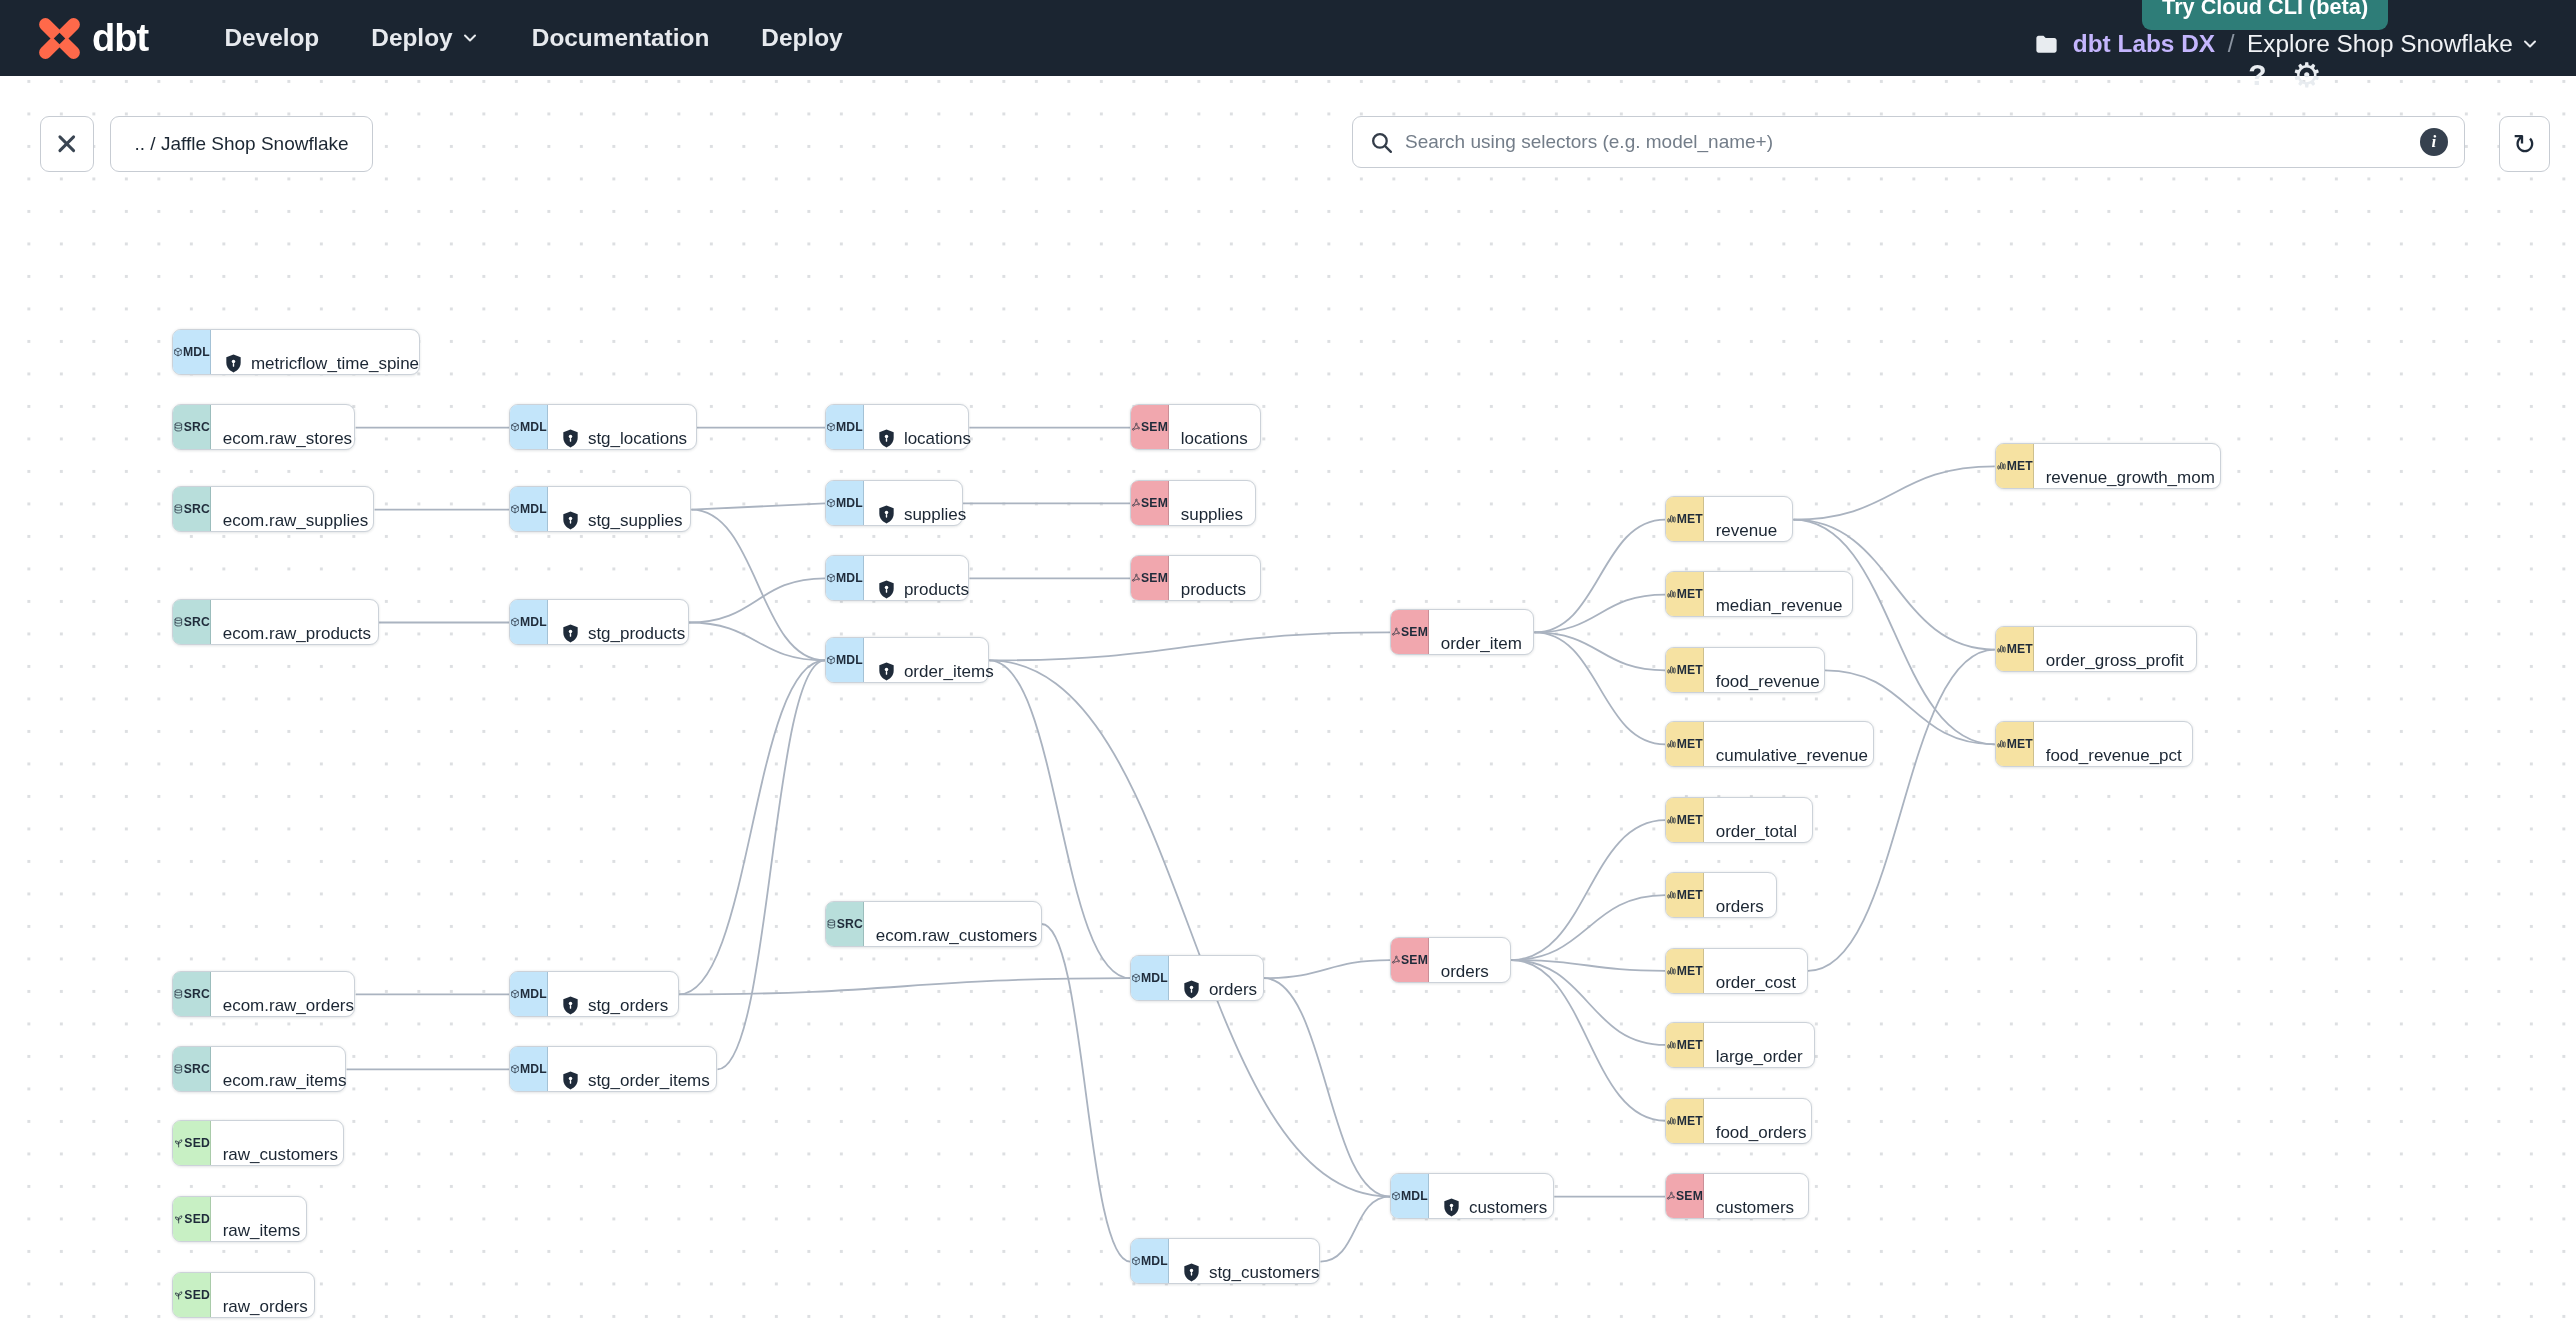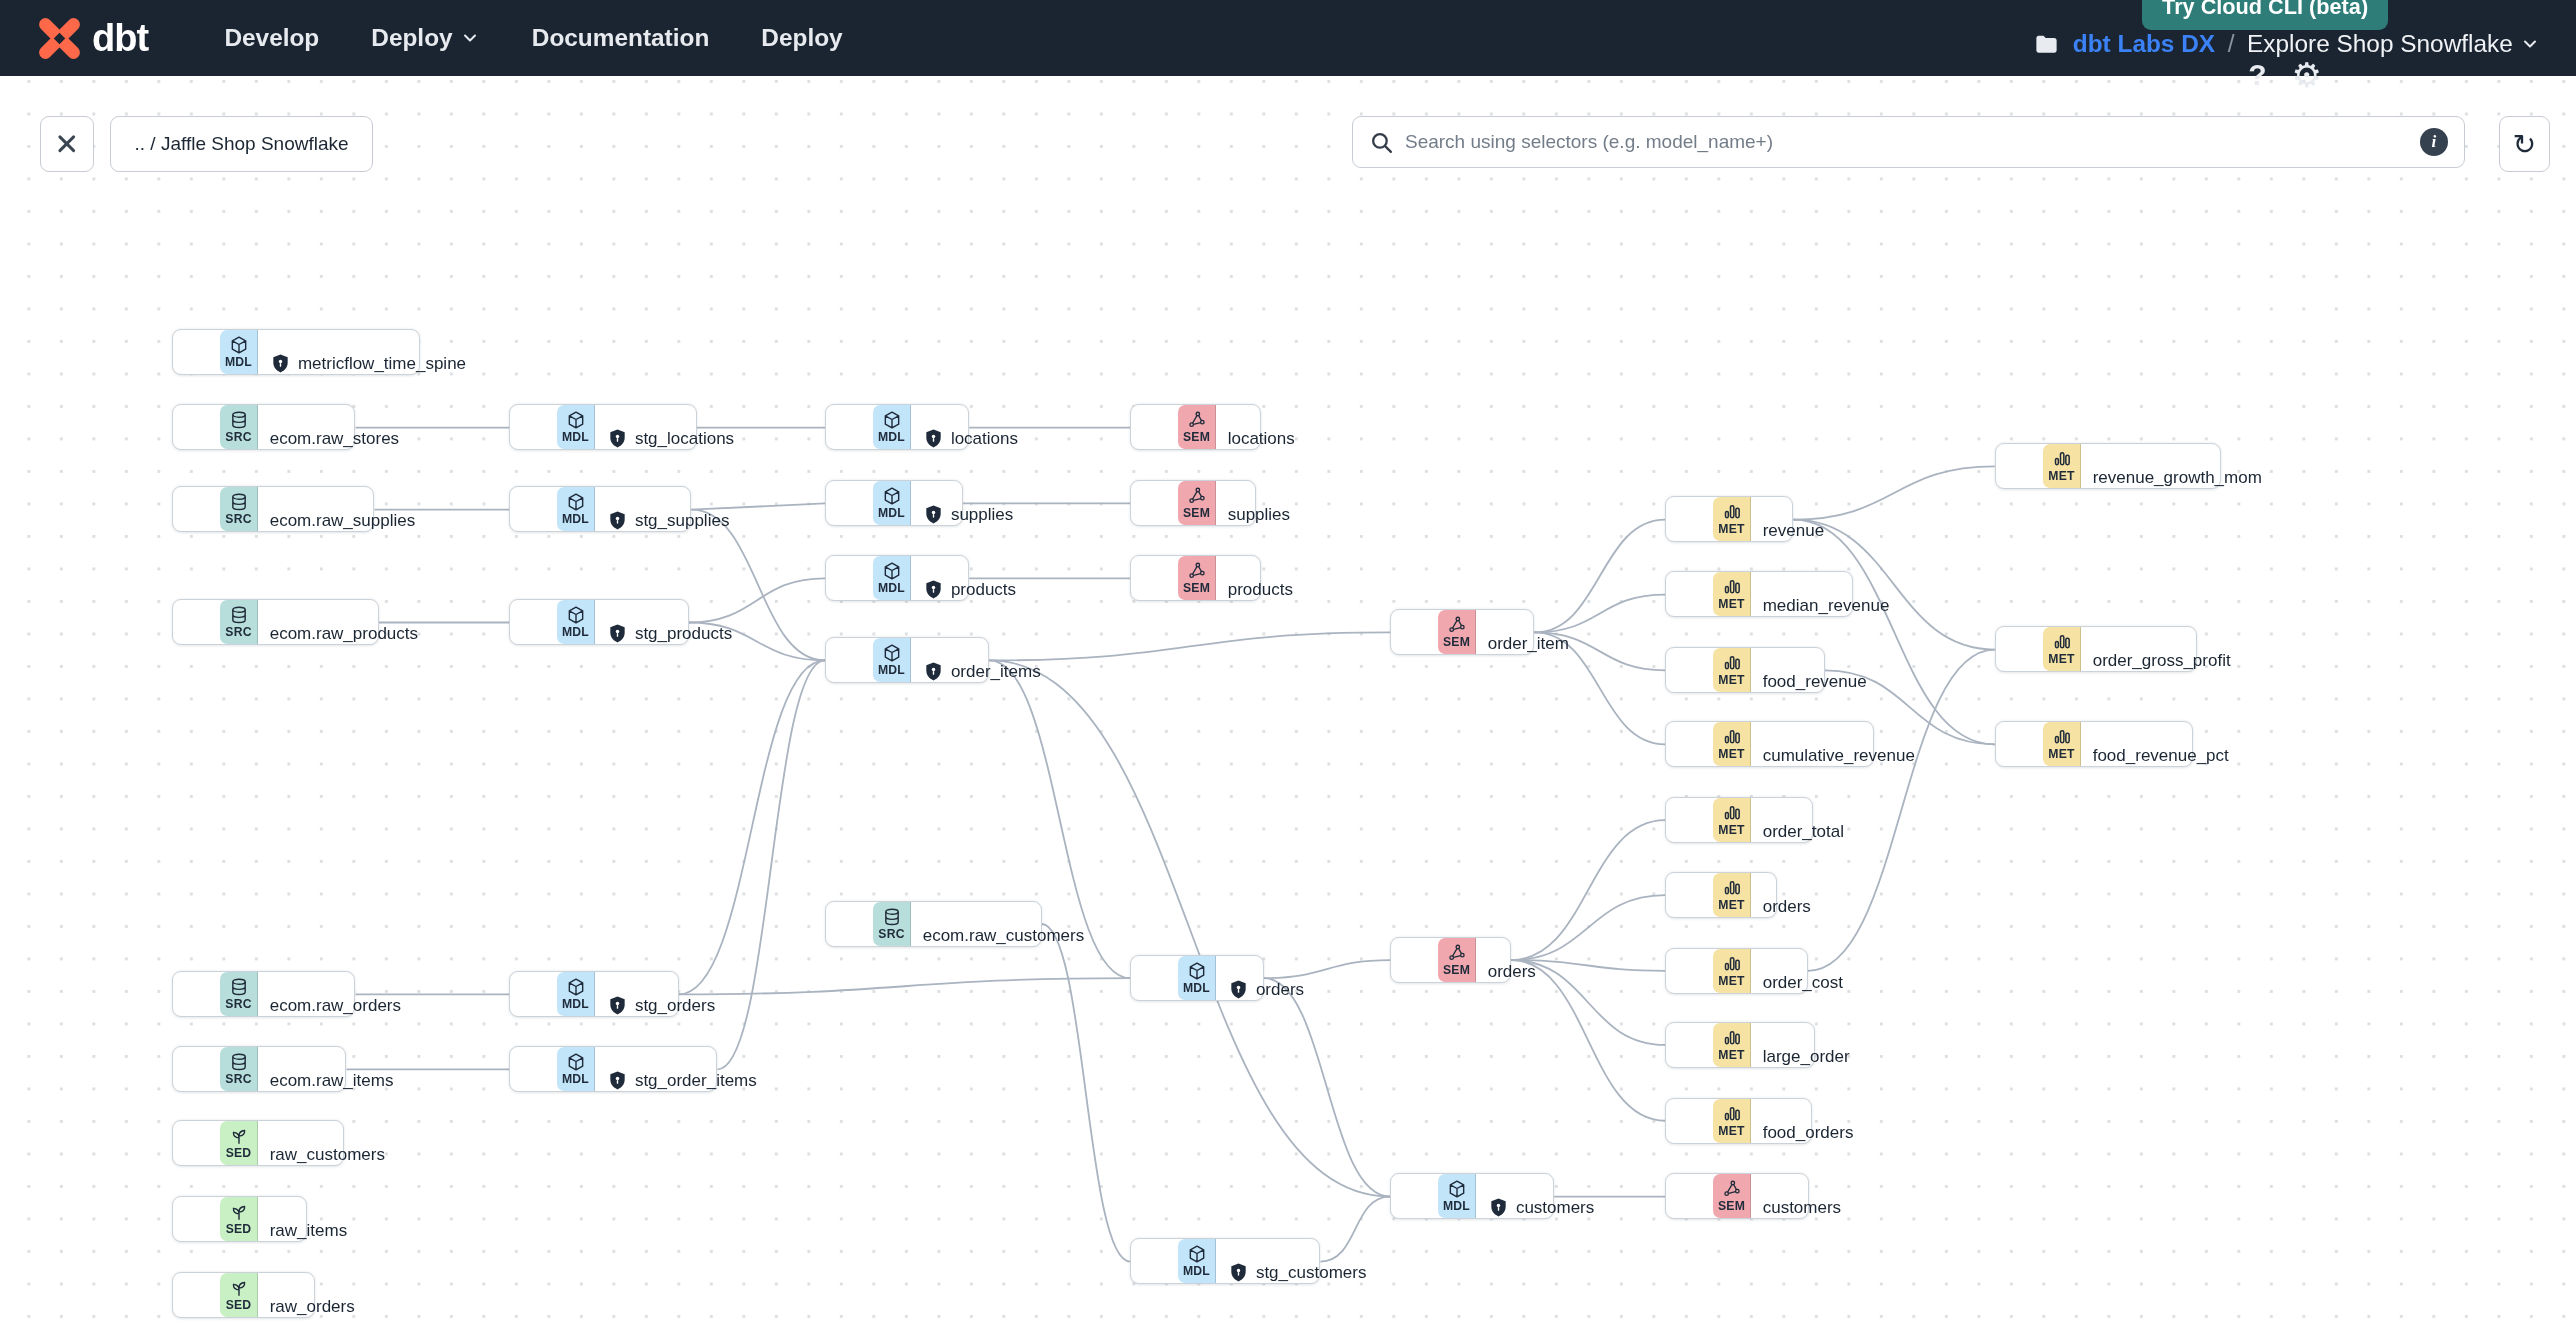--- a/index.html
+++ b/index.html
@@ -9,21 +9,21 @@
   .navbar { position:absolute; top:0; left:0; width:2576px; height:76px; background:#1b2531;
             display:flex; align-items:center; padding:0 36px; z-index:30; }
   .brand { display:flex; align-items:center; gap:9px; cursor:pointer; }
   .brand-name { color:#fff; font-size:38px; font-weight:700; letter-spacing:-0.9px; }
   .nav-items { display:flex; align-items:center; gap:52px; margin-left:76px; }
   .nav-item { color:#e7eaee; font-size:24.4px; font-weight:600; cursor:pointer; display:flex; align-items:center; gap:7.2px; }
   .nav-right { margin-left:auto; display:flex; align-items:center;flex-direction:column; }
   .cta-btn { background:#2e7d78; color:#fff; font-size:21.7px; font-weight:600; border:none;
              border-radius:9px; padding:10px 20px; cursor:pointer; }
   .acct-group { display:flex; align-items:center; gap:12.6px; margin-left:43px; }
-  .acct-name { color:#3b82f6; font-size:24.4px; font-weight:700; }
+  .acct-name { color:#c4b5fd; font-size:24.4px; font-weight:700; }
   .acct-sep { color:#8b94a1; font-size:24.4px; }
   .proj-name { color:#f0f2f5; font-size:24.4px; font-weight:400; display:flex; align-items:center; gap:7.2px; cursor:pointer; }
   .icon-btns { display:flex; align-items:center; gap:25px; margin-left:40px; }
   .help-icon { color:#e8ecf0; font-size:30px; font-weight:700; cursor:pointer; }
   .gear-icon { color:#e8ecf0; font-size:34px; font-family:"DejaVu Sans", sans-serif; cursor:pointer; line-height:1; }
 
   
   .canvas { position:absolute; left:0; top:76px; width:2576px; height:1262px; background:#fff;
             background-image:radial-gradient(circle, #dddfe2 1.8px, transparent 1.8px);
             background-size:32.5px 32.5px; background-position:12.6px 21.7px; }
@@ -42,21 +42,21 @@
   .info-badge { width:28px; height:28px; border-radius:50%; background:#36414f; color:#fff; display:flex;
                 align-items:center; justify-content:center; font-size:17px; font-weight:700;
                 font-family:"Liberation Serif", serif; font-style:italic; cursor:pointer; flex:0 0 auto; }
   .refresh-btn { left:2499px; width:51px; }
   .refresh-glyph { font-size:28px; color:#1f2b3a; font-family:"DejaVu Sans", sans-serif; }
 
   
   .gnode { position:absolute; height:46px; background:#fff; border:1.8px solid #ccd2d9; border-radius:9px;
            display:flex; align-items:stretch; box-shadow:0 0.9px 2.7px rgba(20,30,45,.12); cursor:pointer; z-index:5; }
   .gbadge { width:38px; flex:0 0 38px; border-right:0.9px solid rgba(27,38,51,.18);
-            border-radius:7.2px 0 0 7.2px; display:flex; flex-direction:column; align-items:center; justify-content:center;margin-left:47px; }
+            border-radius:7.2px 0 0 7.2px; display:flex; flex-direction:row; align-items:center; justify-content:center; }
   .gbadge svg { width:20px; height:20px; display:block; }
   .gbadge .ktxt { font-size:12.2px; font-weight:600; color:#1f2b3a; letter-spacing:0.2px; margin-top:0.9px; }
   .gbody { display:flex; align-items:flex-end; padding:0 14.4px 0 11.7px; gap:7.2px; white-space:nowrap; flex:1; }
   .gbody .shield { width:21px; height:21px; flex:0 0 auto; display:block; }
   .glabel { font-size:17px; color:#1b2633; }
 </style>
 </head>
 <body>
 
 <div class="navbar">

